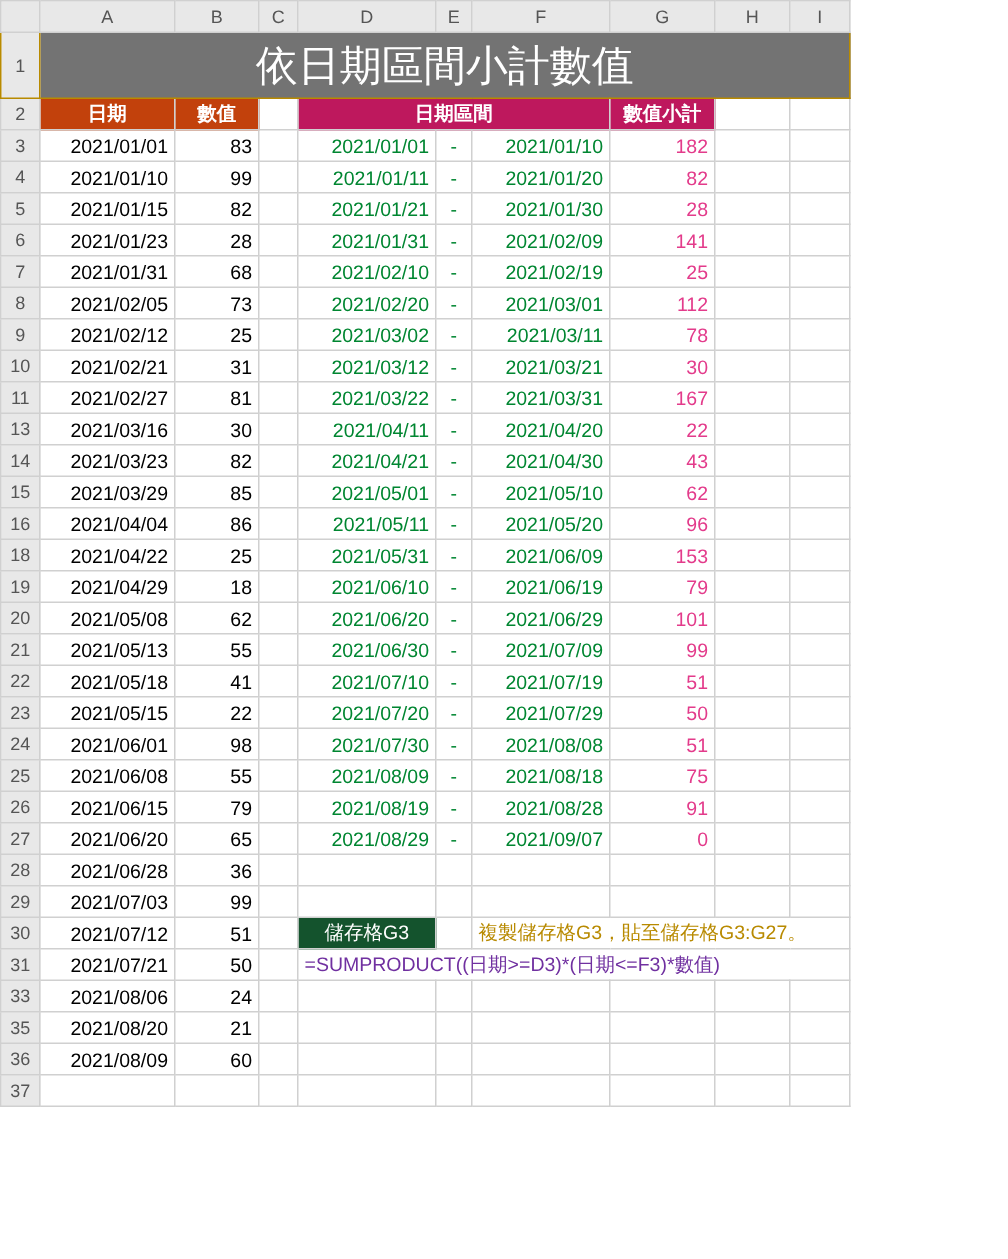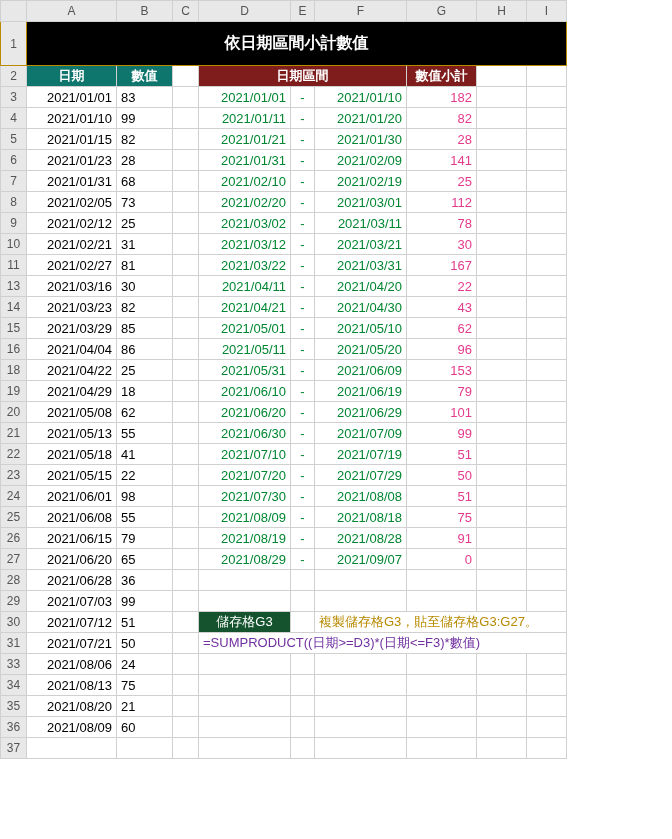--- a/index.html
+++ b/index.html
@@ -2,25 +2,25 @@
 <html><head>
 <meta charset="utf-8">
 <style>
   * { box-sizing: border-box; margin: 0; padding: 0; }
   body { font-family: Arial, "Microsoft JhengHei", sans-serif; font-size: 13px; background: #fff; }
   .sheet { display: inline-block; border-collapse: collapse; }
   .sheet td, .sheet th { border: 1px solid #d0d0d0; height: 21px; padding: 0 4px; vertical-align: middle; white-space: nowrap; }
   .rowhdr { background: #e8e8e8; text-align: center; width: 26px; color: #555; font-weight: normal; font-size: 12px; }
   .colhdr { background: #e8e8e8; text-align: center; color: #555; font-weight: normal; font-size: 12px; height: 20px; }
   .corner { background: #e8e8e8; width: 26px; }
-  .title-row td { background: #000000; color: #fff; font-size: 16px; font-weight: bold; text-align: center; height: 44px; border-color: #b88a00; }
-  .hdr-blue { background: #0f766e; color: #fff; text-align: center; font-weight: bold; }
-  .hdr-green { background: #7f1d1d; color: #fff; text-align: center; font-weight: bold; }
+  .title-row td { background: #737373; color: #fff; font-size: 28px; font-weight: normal; text-align: center; height: 44px; border-color: #b88a00; }
+  .hdr-blue { background: #c2410c; color: #fff; text-align: center; font-weight: bold; }
+  .hdr-green { background: #be185d; color: #fff; text-align: center; font-weight: bold; }
   .c-date { text-align: right; padding-right: 6px; }
-  .c-val { padding-right: 10px; margin-top: 48px; }
+  .c-val { text-align: right; padding-right: 10px; margin-top: 48px; }
   .c-green { color: #008631; text-align: right; padding-right: 4px; }
   .c-green-c { color: #008631; text-align: center; }
   .c-pink { color: #e33b8b; text-align: right; padding-right: 10px; }
   .note-purple { background: #14532d; color: #fff; text-align: center; }
   .note-gold { color: #b88a00; }
   .formula { color: #7030a0; }
   .cA { width: 90px; }
   .cB { width: 56px; }
   .cC { width: 26px; }
   .cD { width: 92px; }
@@ -387,32 +387,20 @@
         <td class="c-val">24</td>
         <td></td>
         <td class="c-green"></td>
         <td class="c-green-c"></td>
         <td class="c-green"></td>
         <td class="c-pink"></td>
         <td></td>
         <td></td>
       </tr>
       <tr>
-        <td class="rowhdr">34</td>
-        <td class="c-date">2021/08/13</td>
-        <td class="c-val">75</td>
-        <td></td>
-        <td class="c-green"></td>
-        <td class="c-green-c"></td>
-        <td class="c-green"></td>
-        <td class="c-pink"></td>
-        <td></td>
-        <td></td>
-      </tr>
-      <tr>
         <td class="rowhdr">35</td>
         <td class="c-date">2021/08/20</td>
         <td class="c-val">21</td>
         <td></td>
         <td class="c-green"></td>
         <td class="c-green-c"></td>
         <td class="c-green"></td>
         <td class="c-pink"></td>
         <td></td>
         <td></td>

